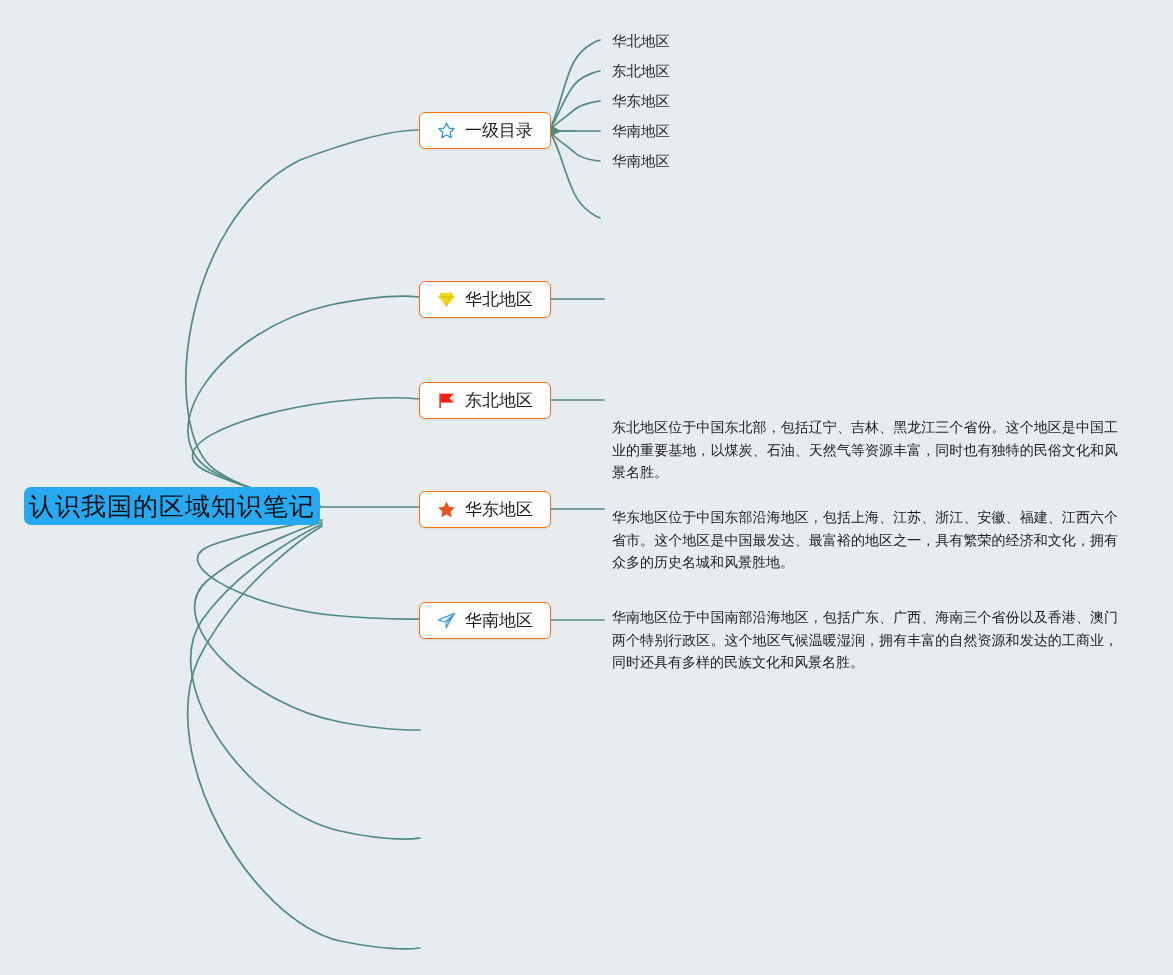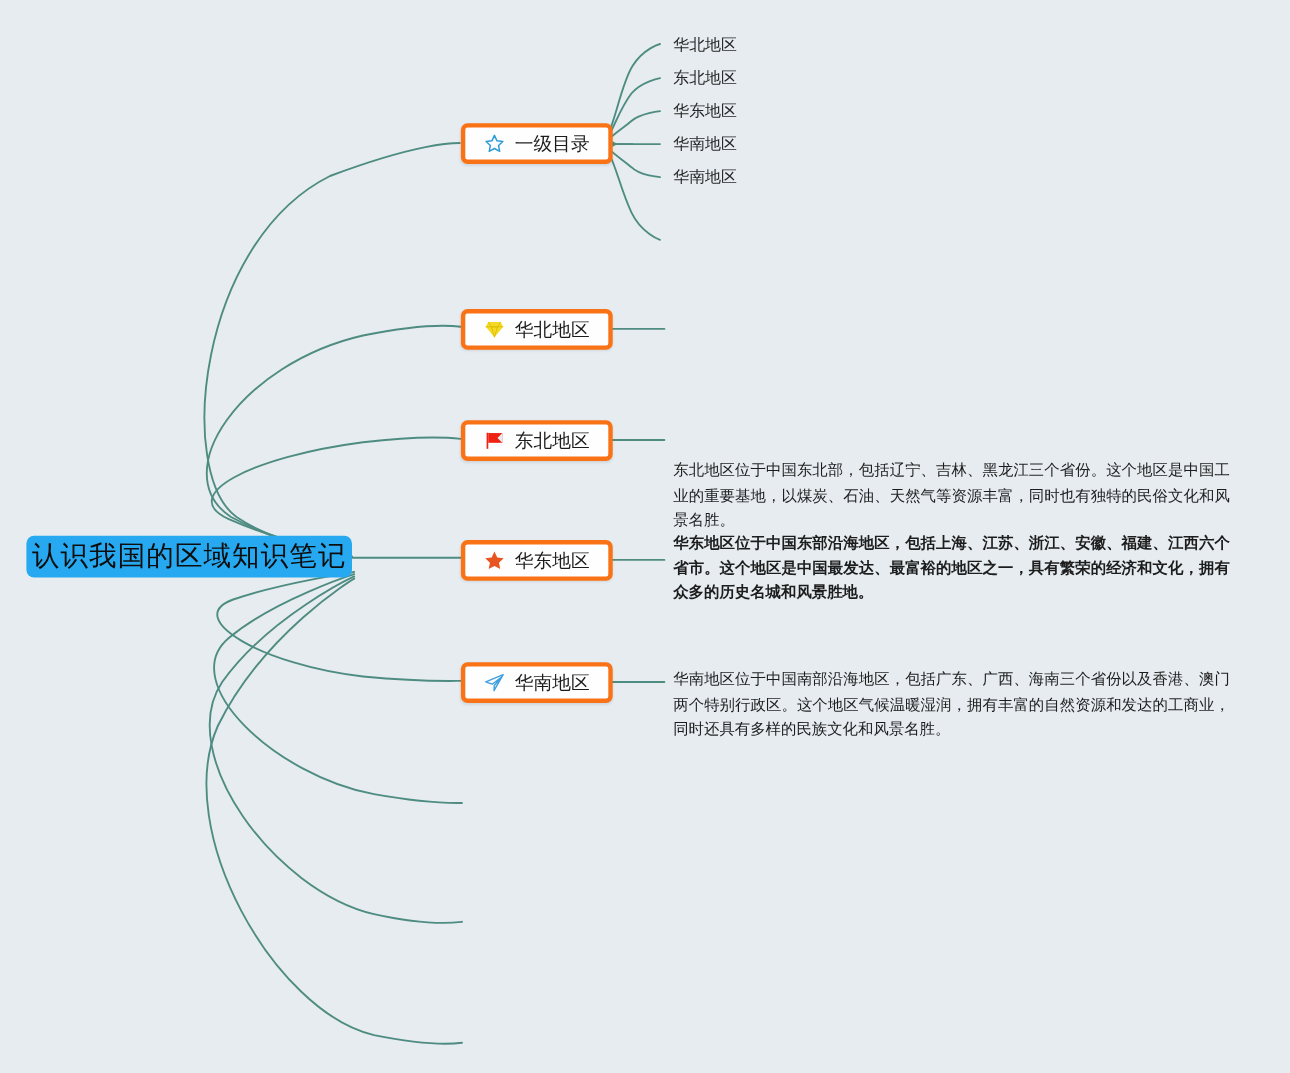--- a/index.html
+++ b/index.html
@@ -48,21 +48,21 @@
     color: #0d0d0d;
     letter-spacing: 1px;
     line-height: 1;
     white-space: nowrap;
   }
 
   
   .topic {
     position: absolute;
     background: #fefefe;
-    border: 4px solid #f97316;
+    border: 1px solid #f97316;
     border-radius: 6px;
     box-shadow: 0 1px 2px rgba(40,60,70,0.10);
     display: flex;
     align-items: center;
     box-sizing: border-box;
     padding: 0 17px;
     height: 37px;
     z-index: 5;
   }
   .topic .t-icon {
@@ -183,21 +183,21 @@
     <span class="t-label">东北地区</span>
   </div>
   <div class="note" style="left:612px; top:372px; width:506px;margin-top:44px;">东北地区位于中国东北部，包括辽宁、吉林、黑龙江三个省份。这个地区是中国工业的重要基地，以煤炭、石油、天然气等资源丰富，同时也有独特的民俗文化和风景名胜。</div>
 
   <div class="topic" style="left:419px; top:491px;">
     <svg class="t-icon" viewBox="0 0 24 24">
       <path d="M12 1.8 L15.2 8.6 L22.6 9.5 L17.2 14.6 L18.6 21.9 L12 18.3 L5.4 21.9 L6.8 14.6 L1.4 9.5 L8.8 8.6 Z" fill="#e8541f"></path>
     </svg>
     <span class="t-label">华东地区</span>
   </div>
-  <div class="note" style="left:612px; top:482px; width:506px;font-weight:bold;">华东地区位于中国东部沿海地区，包括上海、江苏、浙江、安徽、福建、江西六个省市。这个地区是中国最发达、最富裕的地区之一，具有繁荣的经济和文化，拥有众多的历史名城和风景胜地。</div>
+  <div class="note" style="left:612px; top:506px; width:506px;">华东地区位于中国东部沿海地区，包括上海、江苏、浙江、安徽、福建、江西六个省市。这个地区是中国最发达、最富裕的地区之一，具有繁荣的经济和文化，拥有众多的历史名城和风景胜地。</div>
 
   <div class="topic" style="left:419px; top:602px;">
     <svg class="t-icon" viewBox="0 0 24 24">
       <path d="M22 3 L2 11.2 L9.4 13.9 L20.6 5.3 L11.8 15.3 L11.5 21.2 Z" fill="none" stroke="#3d9fe0" stroke-width="1.6" stroke-linejoin="round"></path>
     </svg>
     <span class="t-label">华南地区</span>
   </div>
   <div class="note" style="left:612px; top:592px; width:506px;margin-top:14px;">华南地区位于中国南部沿海地区，包括广东、广西、海南三个省份以及香港、澳门两个特别行政区。这个地区气候温暖湿润，拥有丰富的自然资源和发达的工商业，同时还具有多样的民族文化和风景名胜。</div>
 
   <div class="leaf" style="left:424px; top:723px; width:60px; height:14px;"></div>

